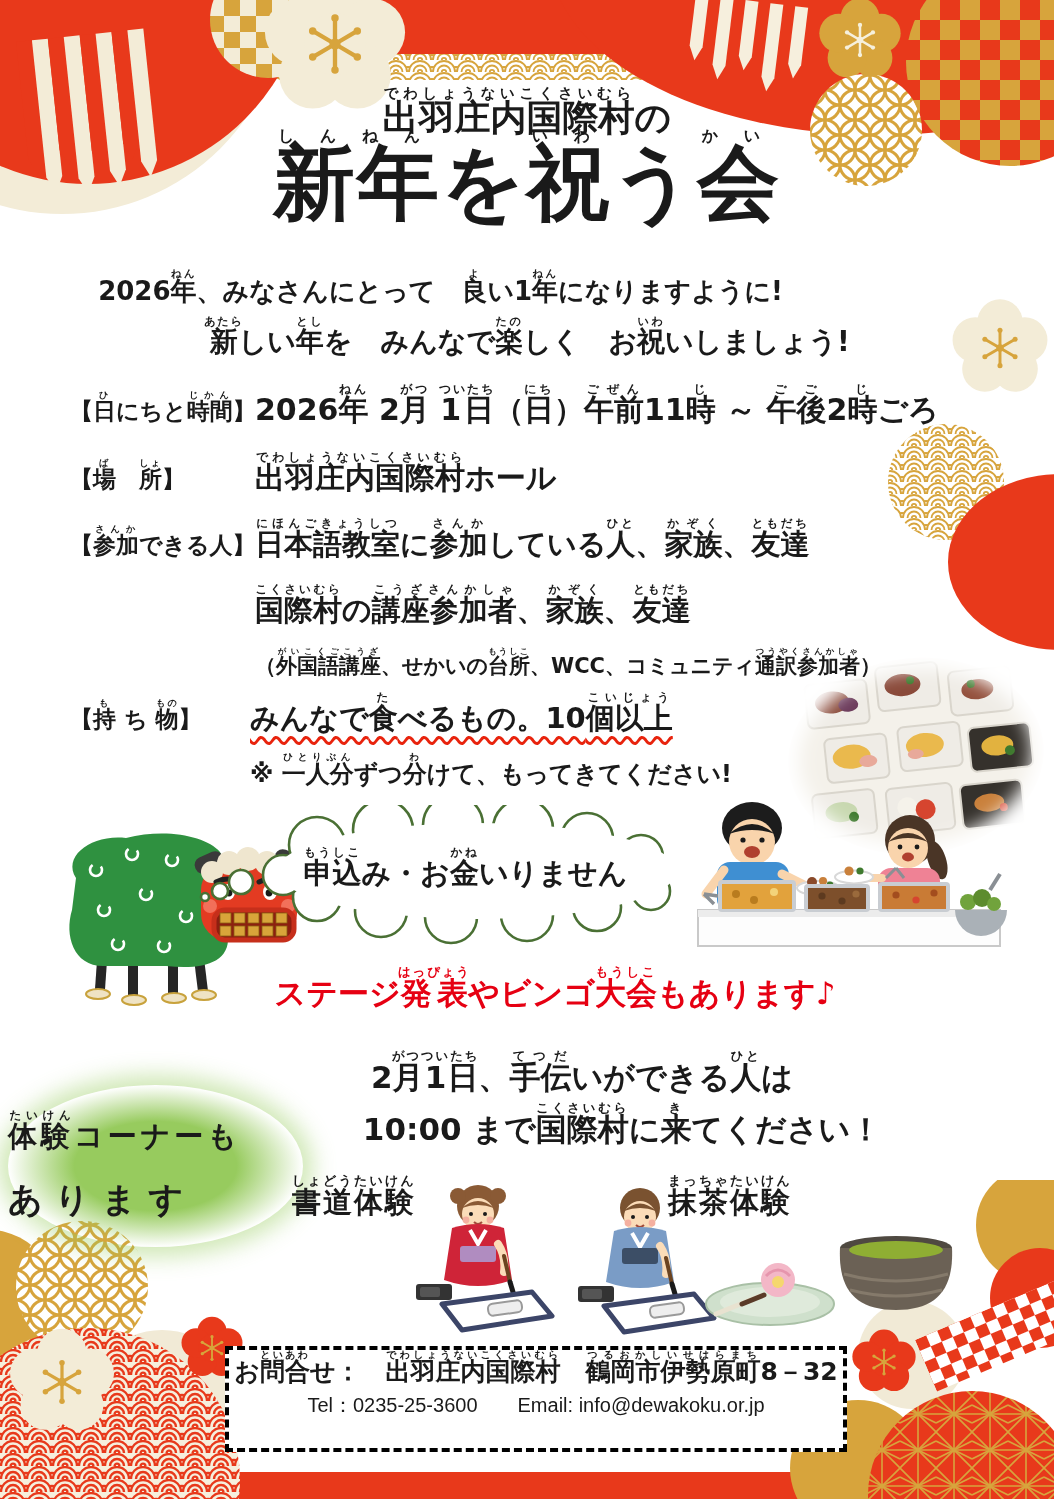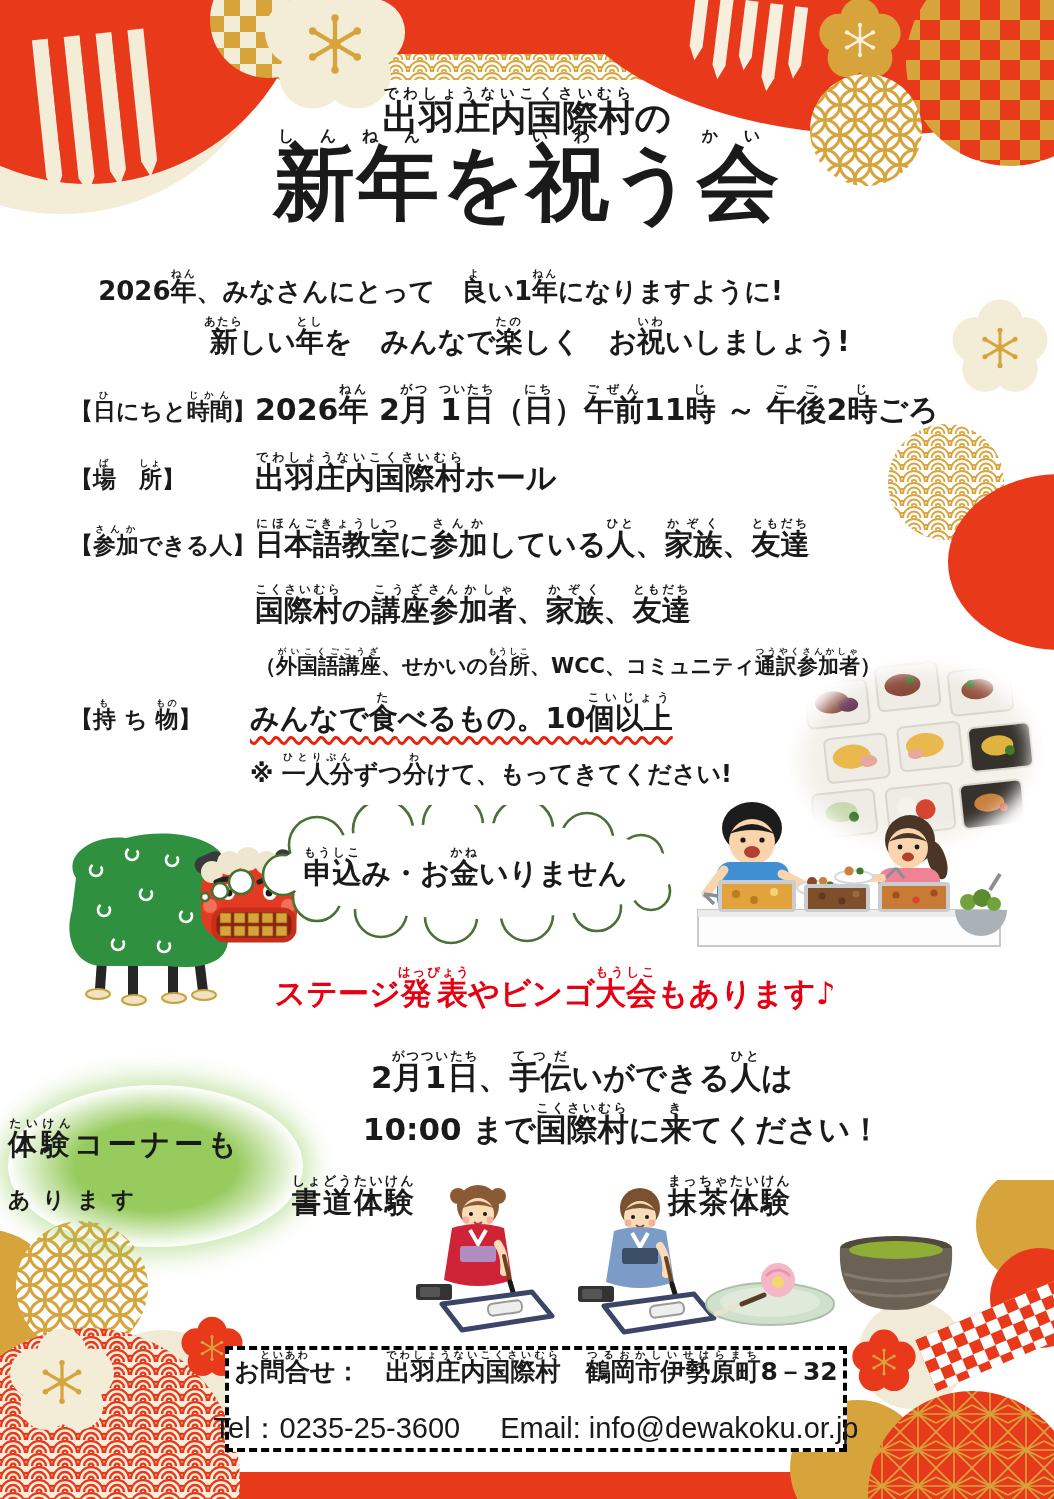--- a/index.html
+++ b/index.html
@@ -23,29 +23,29 @@
   .bubble-text{top:846px;left:258px;width:415px;text-align:center;font-size:29px;font-weight:700}
   .stage-line{top:966px;left:0;width:1054px;text-align:center;font-size:31px;font-weight:700;color:#e60012;transform:translateX(28px)}
   .helper1{top:1050px;left:0;width:1054px;text-align:center;font-size:31px;font-weight:700;transform:translateX(55px)}
   .helper2{top:1102px;left:0;width:1054px;text-align:center;font-size:31px;font-weight:700;transform:translateX(95px)}
   .green-blob{top:1085px;left:8px;width:295px;height:162px;border-radius:50%;
       background:radial-gradient(closest-side,#97cb5e 55%,rgba(151,203,94,0) 100%);
       box-shadow:0 0 22px 10px rgba(151,203,94,.45);
       display:flex;flex-direction:column;align-items:flex-start;justify-content:center;
       font-family:"DejaVu Serif",serif;font-weight:700}
   .green-blob .l1{font-size:29px;letter-spacing:4px}
-  .green-blob .l2{font-size:22px;letter-spacing:12px;margin-top:20px}
+  .green-blob .l2{font-size:34px;letter-spacing:12px;margin-top:20px}
   .act-label{font-family:"DejaVu Serif",serif;font-size:29px;font-weight:700;letter-spacing:2px;white-space:nowrap}
   .act-label rt{font-size:13px;font-weight:700}
   .shodo{top:1174px;left:292px}
   .matcha{top:1174px;left:668px}
   .contact-box{top:1346px;left:225px;width:622px;height:106px;background:#fff;border:4px dashed #000;
       display:flex;flex-direction:column;align-items:center;justify-content:flex-start;z-index:9}
   .contact-l1{font-size:25px;font-weight:700;white-space:nowrap}
-  .contact-l2{font-family:"Liberation Sans",sans-serif;font-size:29px;margin-top:21px;white-space:nowrap}
+  .contact-l2{font-family:"Liberation Sans",sans-serif;font-size:20px;margin-top:4px;white-space:nowrap}
   .contact-l2 .sep{display:inline-block;width:40px}
 </style>
 </head>
 <body>
 
 <div class="page">
 
   <svg class="abs" style="top:0;left:0" width="1054" height="290">
     <defs>
       <pattern id="pChGold" width="32" height="32" patternUnits="userSpaceOnUse">

